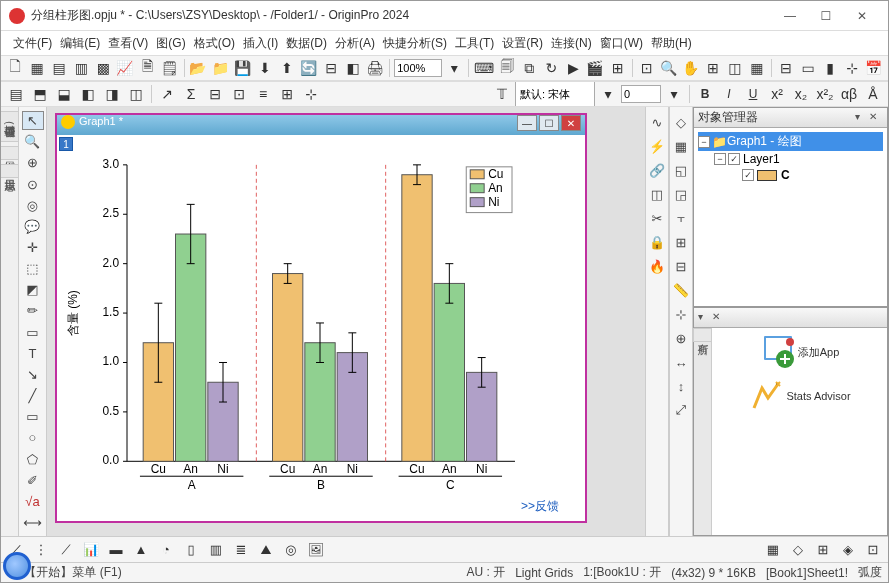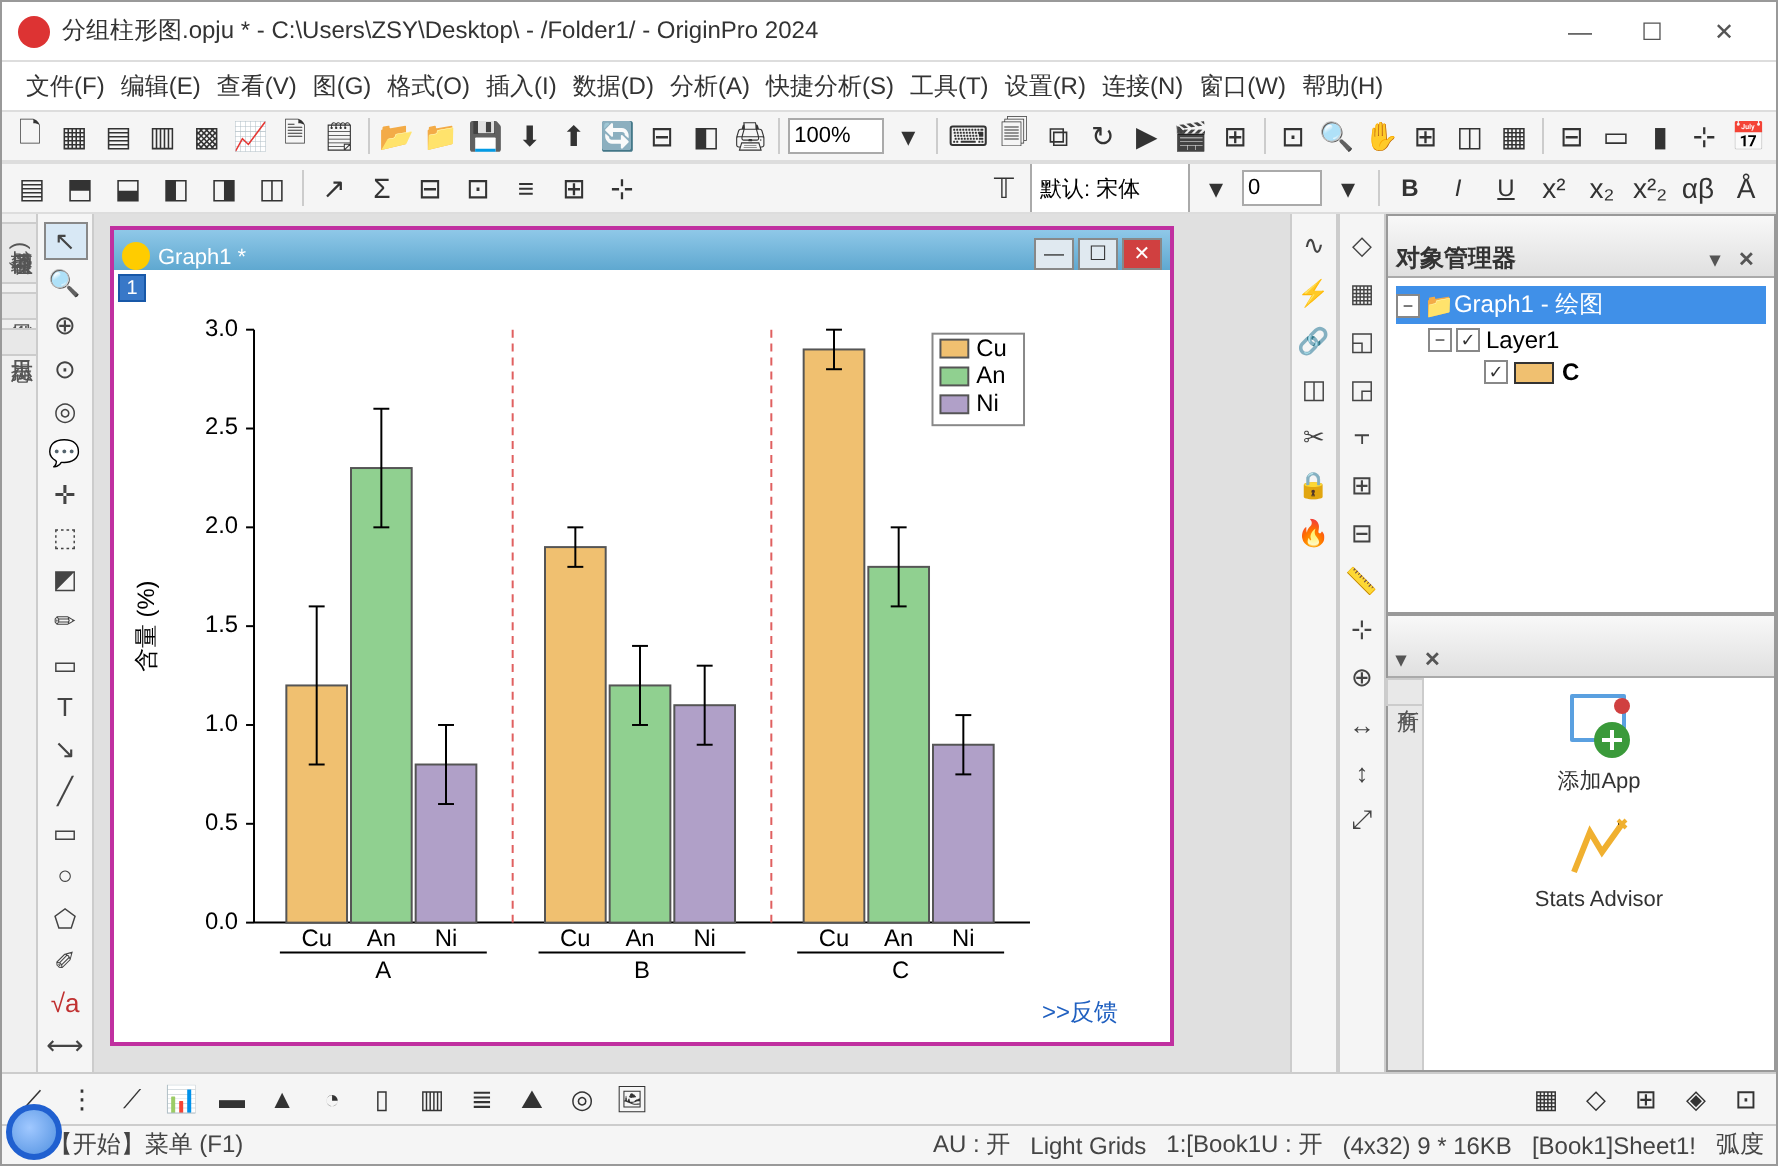--- a/index.html
+++ b/index.html
@@ -18,45 +18,45 @@
 .txtinput{width:80px;height:18px;border:1px solid #aaa;font-size:11px;padding:16px 4px;background:#fff}
 .numinput{width:40px;height:18px;border:1px solid #aaa;font-size:11px;padding:0 2px;background:#fff}
 .main{display:flex;height:calc(100% - 30px - 24px - 26px - 26px - 26px - 20px)}
 .leftdock{width:18px;background:#f0f0f0;border-right:1px solid #ccc;display:flex;flex-direction:column;align-items:center;padding:4px 0}
 .docktab{writing-mode:vertical-rl;font-size:11px;color:#555;padding:6px 1px;margin-bottom:4px;cursor:pointer;background:#e8e8e8;border:1px solid #ccc}
 .lefttools{width:28px;background:#f5f5f5;border-right:1px solid #ccc;display:flex;flex-direction:column;align-items:center;padding:4px 0;gap:2px}
 .vtbtn{width:22px;height:22px;display:flex;align-items:center;justify-content:center;cursor:pointer;font-size:13px;color:#444;border:1px solid transparent}
 .vtbtn.active{border-color:#888;background:#d8e8f5}
 .workspace{flex:1;background:#e0e0e0;position:relative;overflow:hidden}
 .childwin{position:absolute;left:8px;top:6px;width:532px;height:410px;background:#fff;border:2px solid #c030a0}
-.childtitle{height:20px;background:linear-gradient(#8fc8e8,#5fa8d0);display:flex;align-items:flex-end;padding:0 4px;color:#fff}
+.childtitle{height:20px;background:linear-gradient(#8fc8e8,#5fa8d0);display:flex;align-items:flex-start;padding:0 4px;color:#fff}
 .childtitle .cicon{width:14px;height:14px;background:#ffcc00;border-radius:50%;margin-right:4px}
 .childtitle .ctitle{flex:1;font-size:11px}
 .childtitle .cbtns{display:flex}
 .childtitle .cbtn{width:20px;height:16px;background:#e0e9f0;border:1px solid #888;margin-left:2px;display:flex;align-items:center;justify-content:center;font-size:10px;cursor:pointer;color:#333}
 .childtitle .cbtn.cclose{background:#d04040;color:#fff}
 .chartarea{position:relative;width:100%;height:calc(100% - 20px);background:#fff}
 .layertab{position:absolute;left:2px;top:2px;width:14px;height:14px;background:#3878c8;color:#fff;font-size:10px;display:flex;align-items:center;justify-content:center;border:1px solid #1858a8}
 .chartsvg{position:absolute;left:0;top:0;width:100%;height:100%}
 .feedback{position:absolute;right:26px;bottom:6px;color:#2060c0;font-size:12px;cursor:pointer}
 .righttools{width:24px;background:#f5f5f5;border-left:1px solid #ccc;border-right:1px solid #ccc;display:flex;flex-direction:column;align-items:center;padding:4px 0;gap:2px}
 .panels{width:195px;display:flex;flex-direction:column}
 .panel{border:1px solid #999;background:#fff;display:flex;flex-direction:column}
-.panelhead{height:31px;background:linear-gradient(#f8f8f8,#e0e0e0);display:flex;align-items:flex-end;padding:0 4px;font-weight:bold;font-size:11px;color:#333;border-bottom:1px solid #aaa}
+.panelhead{height:20px;background:linear-gradient(#f8f8f8,#e0e0e0);display:flex;align-items:center;padding:0 4px;font-weight:normal;font-size:11px;color:#333;border-bottom:1px solid #aaa}
 .panelhead .phflex{flex:1}
 .panelhead .phbtn{width:14px;height:14px;font-size:10px;cursor:pointer;color:#555}
 .tree{padding:4px;font-size:11px}
 .treenode{display:flex;align-items:center;padding:1px 0}
 .treenode.sel{background:#4090e8;color:#fff}
 .treetoggle{width:12px;height:12px;border:1px solid #888;background:#fff;display:flex;align-items:center;justify-content:center;font-size:9px;margin-right:2px;color:#333;cursor:pointer}
 .cbx{width:12px;height:12px;border:1px solid #888;background:#fff;display:flex;align-items:center;justify-content:center;font-size:9px;margin-right:3px;color:#333;cursor:pointer}
 .swatch{width:20px;height:11px;border:1px solid #333;margin-right:4px}
 .appspanel{flex:1}
 .appsgrid{display:flex;flex-direction:column;align-items:center;padding:6px;gap:8px;overflow:hidden}
-.appitem{display:flex;flex-direction:column;align-items:center;gap:2px;cursor:pointer}
+.appitem{display:flex;align-items:center;gap:2px;cursor:pointer}
 .appicon{width:36px;height:36px;position:relative}
 .applabel{font-size:11px;color:#333;text-align:center}
 .palette{height:26px;background:#f5f5f5;border-top:1px solid #ccc;display:flex;align-items:center;padding:0 4px;gap:3px}
 .pbtn{width:22px;height:20px;border:1px solid transparent;display:flex;align-items:center;justify-content:center;font-size:13px;cursor:pointer;color:#333}
 .statusbar{height:20px;background:#f5f5f5;border-top:1px solid #ccc;display:flex;align-items:center;padding:0 6px;font-size:11px;color:#444;gap:10px}
 .statusbar .sflex{flex:1}
 .bluecircle{position:absolute;left:2px;bottom:2px;width:28px;height:28px;border-radius:50%;border:3px solid #2060d0;background:radial-gradient(circle at 40% 40%,#a0c8ff,#5090e0);z-index:10}
 </style>
 </head>
 <body>

